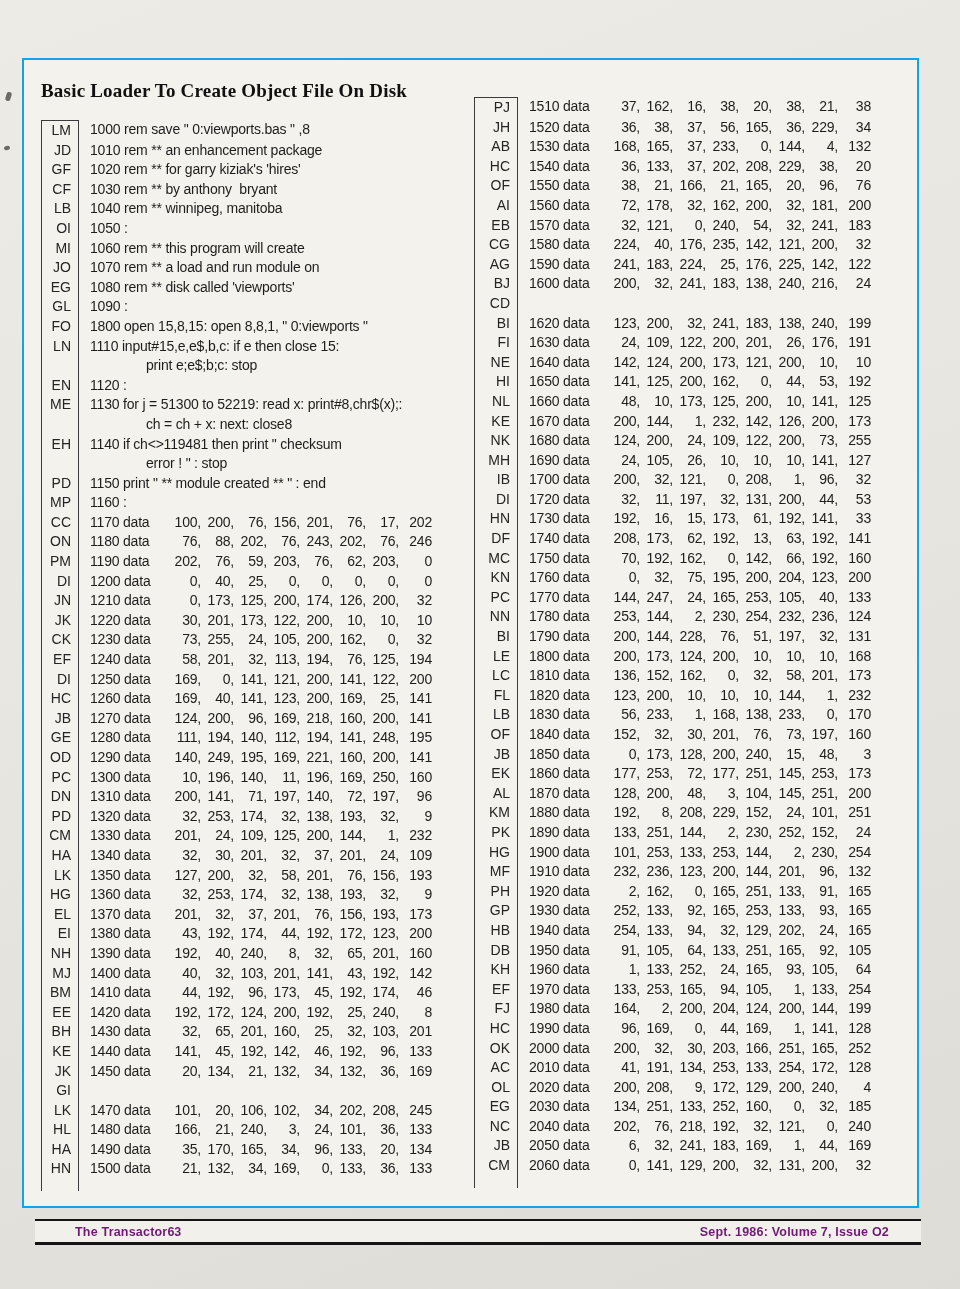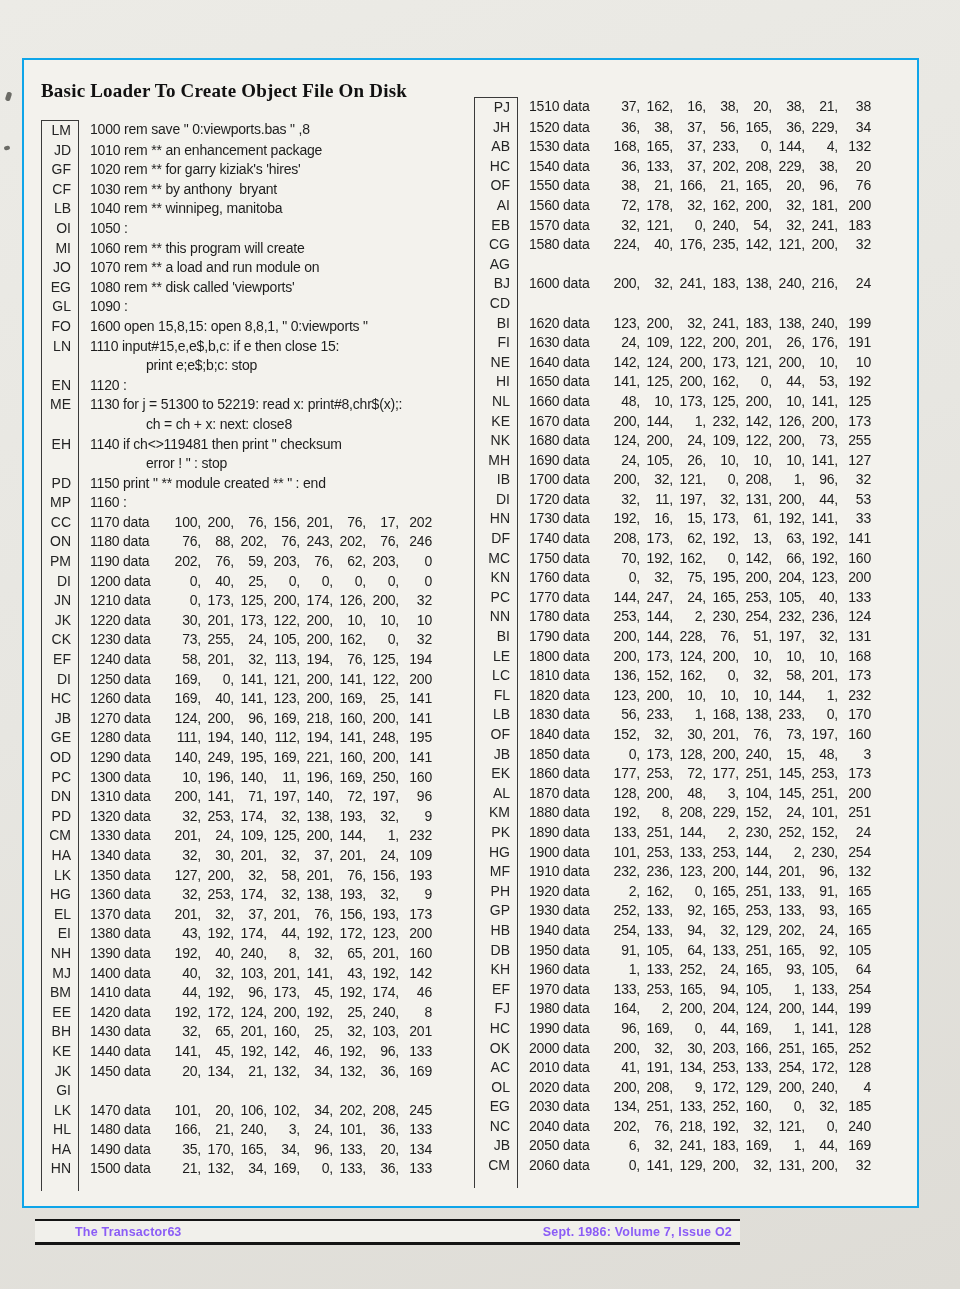--- a/index.html
+++ b/index.html
@@ -29,28 +29,28 @@
     color:#242424;
   }
   .col-right .code{flex-basis:44px;}
   .col .row:first-child .code{border-top:1.6px solid #3a3a3a;}
   .col .row:last-child .code{padding-bottom:12px;}
   .line{margin-left:11px;white-space:pre;letter-spacing:-0.2px;color:#1d1d1d;}
   .cont{margin-left:56px;}
   .ln{display:inline-block;width:78px;letter-spacing:-0.2px;}
   .v{display:inline-block;width:33px;text-align:right;letter-spacing:-0.2px;}
   .footer{
-    position:absolute;left:35px;top:1219px;width:705px;height:21px;
+    position:absolute;left:35px;top:1219px;width:886px;height:21px;
     border-top:2px solid #141414;border-bottom:3.5px solid #141414;
     display:flex;align-items:center;background:#f1f0eb;
-    font-size:12.5px;font-weight:bold;color:#8b5cf6;
+    font-size:12.5px;font-weight:bold;color:#701a75;
   }
   .footer .f-left{margin-left:40px;letter-spacing:.2px;}
   .footer .f-center{flex:1;text-align:left;}
-  .footer .f-right{margin-right:8px;letter-spacing:.2px;text-align:right;}
+  .footer .f-right{margin-right:32px;letter-spacing:.2px;text-align:right;}
   .artifact{position:absolute;background:#6b6b66;border-radius:2px;}
   .a1{left:6px;top:92px;width:5px;height:9px;transform:rotate(18deg);}
   .a2{left:4px;top:146px;width:6px;height:4px;transform:rotate(-12deg);}
 </style>
 </head>
 <body>
 
 <div class="artifact a1"></div>
 <div class="artifact a2"></div>
 
@@ -92,21 +92,21 @@
       <div class="row">
         <span class="code">EG</span>
         <span class="line"><span>1080 rem ** disk called 'viewports'</span></span>
       </div>
       <div class="row">
         <span class="code">GL</span>
         <span class="line"><span>1090 :</span></span>
       </div>
       <div class="row">
         <span class="code">FO</span>
-        <span class="line"><span>1600 open 15,8,15: open 8,8,1, " 0:viewports "</span></span>
+        <span class="line"><span>1800 open 15,8,15: open 8,8,1, " 0:viewports "</span></span>
       </div>
       <div class="row">
         <span class="code">LN</span>
         <span class="line"><span>1110 input#15,e,e$,b,c: if e then close 15:</span><div class="cont">print e;e$;b;c: stop</div></span>
       </div>
       <div class="row">
         <span class="code">EN</span>
         <span class="line"><span>1120 :</span></span>
       </div>
       <div class="row">
@@ -289,20 +289,21 @@
       <div class="row">
         <span class="code">EB</span>
         <span class="line"><span class="ln">1570 data</span><span class="v">32,</span><span class="v">121,</span><span class="v">0,</span><span class="v">240,</span><span class="v">54,</span><span class="v">32,</span><span class="v">241,</span><span class="v">183</span></span>
       </div>
       <div class="row">
         <span class="code">CG</span>
         <span class="line"><span class="ln">1580 data</span><span class="v">224,</span><span class="v">40,</span><span class="v">176,</span><span class="v">235,</span><span class="v">142,</span><span class="v">121,</span><span class="v">200,</span><span class="v">32</span></span>
       </div>
       <div class="row">
         <span class="code">AG</span>
+        <span class="line"><span class="ln">1590 data</span><span class="v">241,</span><span class="v">183,</span><span class="v">224,</span><span class="v">25,</span><span class="v">176,</span><span class="v">225,</span><span class="v">142,</span><span class="v">122</span></span>
       </div>
       <div class="row">
         <span class="code">BJ</span>
         <span class="line"><span class="ln">1600 data</span><span class="v">200,</span><span class="v">32,</span><span class="v">241,</span><span class="v">183,</span><span class="v">138,</span><span class="v">240,</span><span class="v">216,</span><span class="v">24</span></span>
       </div>
       <div class="row">
         <span class="code">CD</span>
       </div>
       <div class="row">
         <span class="code">BI</span>

